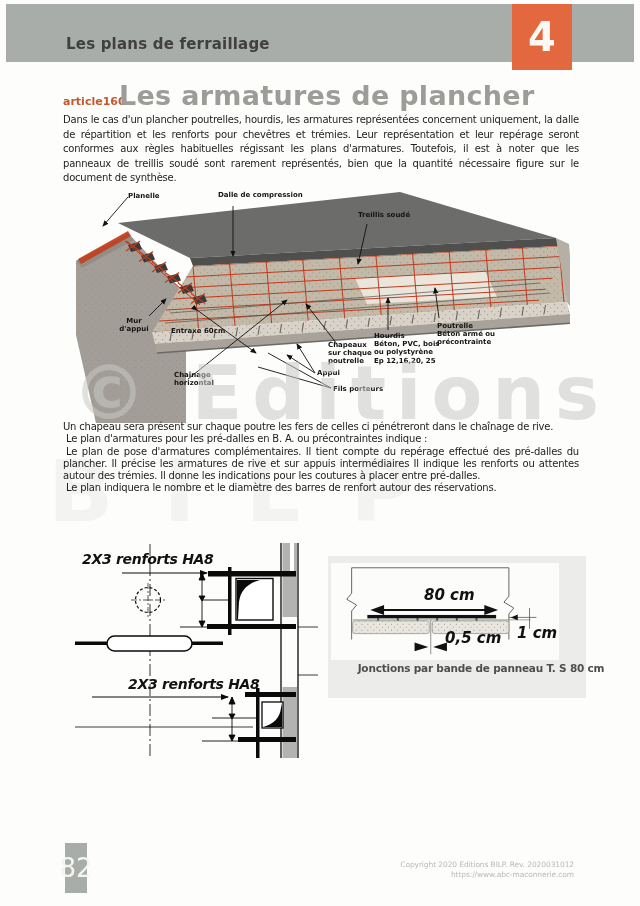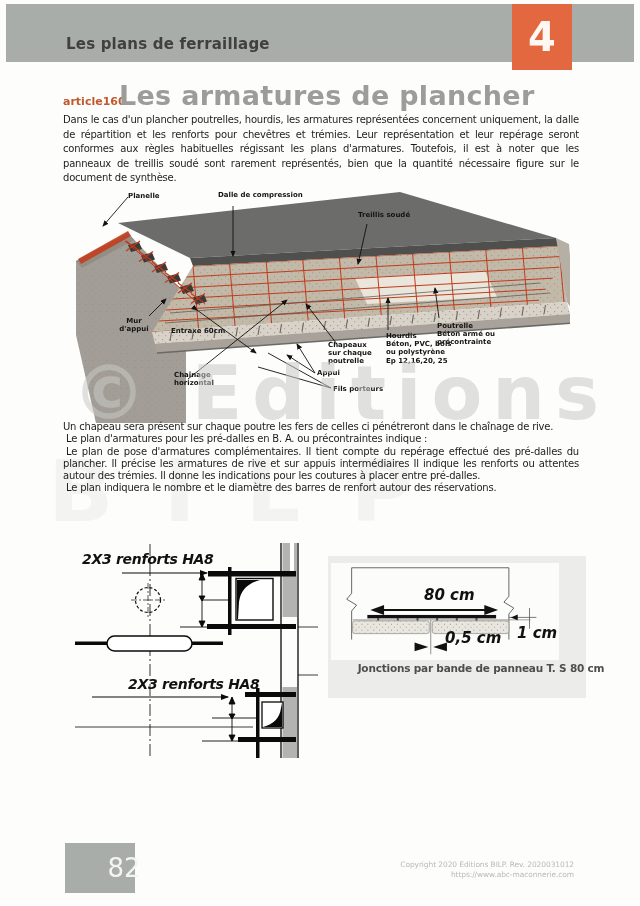--- a/index.html
+++ b/index.html
@@ -36,21 +36,21 @@
   .fig2-label{position:absolute;font-size:14px;font-weight:bold;font-style:italic;color:#111;
               letter-spacing:-.3px;white-space:nowrap;}
   
   .fig3{position:absolute;left:328px;top:556px;width:258px;height:142px;background:#ececea;z-index:4;}
   .fig3-inner{position:absolute;left:3px;top:7px;width:228px;height:97px;background:#fcfcfa;}
   .fig3-dim{position:absolute;font-size:15px;font-weight:bold;font-style:italic;color:#111;white-space:nowrap;}
   .fig3-caption{position:absolute;left:0;top:106px;width:100%;text-align:center;font-size:10.5px;
                 font-weight:bold;color:#4e4e4c;letter-spacing:-.2px;padding-left:24px;}
   
   .page-num-box{position:absolute;left:65px;top:843px;width:22px;height:50px;background:#a9ada9;
-                display:flex;align-items:center;justify-content:center;padding-left:48px;}
+                display:flex;align-items:center;justify-content:center;}
   .page-num{font-size:26px;color:#f4f4f0;}
   .copyright{position:absolute;right:66px;top:860px;text-align:right;font-size:7.5px;line-height:10px;
              color:#b9b9b5;letter-spacing:-.1px;}
 </style>
 </head>
 <body>
 
 <div class="page">
 
   <div class="header-bar"></div>
@@ -202,21 +202,21 @@
       <div>Chaînage</div>
       <div>horizontal</div>
     </div>
     <div class="fig1-label" style="left:258px;top:158px;">
       <div>Chapeaux</div>
       <div>sur chaque</div>
       <div>poutrelle</div>
     </div>
     <div class="fig1-label" style="left:247px;top:186px;">Appui</div>
     <div class="fig1-label" style="left:263px;top:202px;">Fils porteurs</div>
-    <div class="fig1-label" style="left:316px;top:149px;">
+    <div class="fig1-label" style="left:304px;top:149px;">
       <div>Hourdis</div>
       <div>Béton, PVC, bois</div>
       <div>ou polystyrène</div>
       <div>Ep 12,16,20, 25</div>
     </div>
     <div class="fig1-label" style="left:367px;top:139px;">
       <div>Poutrelle</div>
       <div>Béton armé ou</div>
       <div>précontrainte</div>
     </div>

